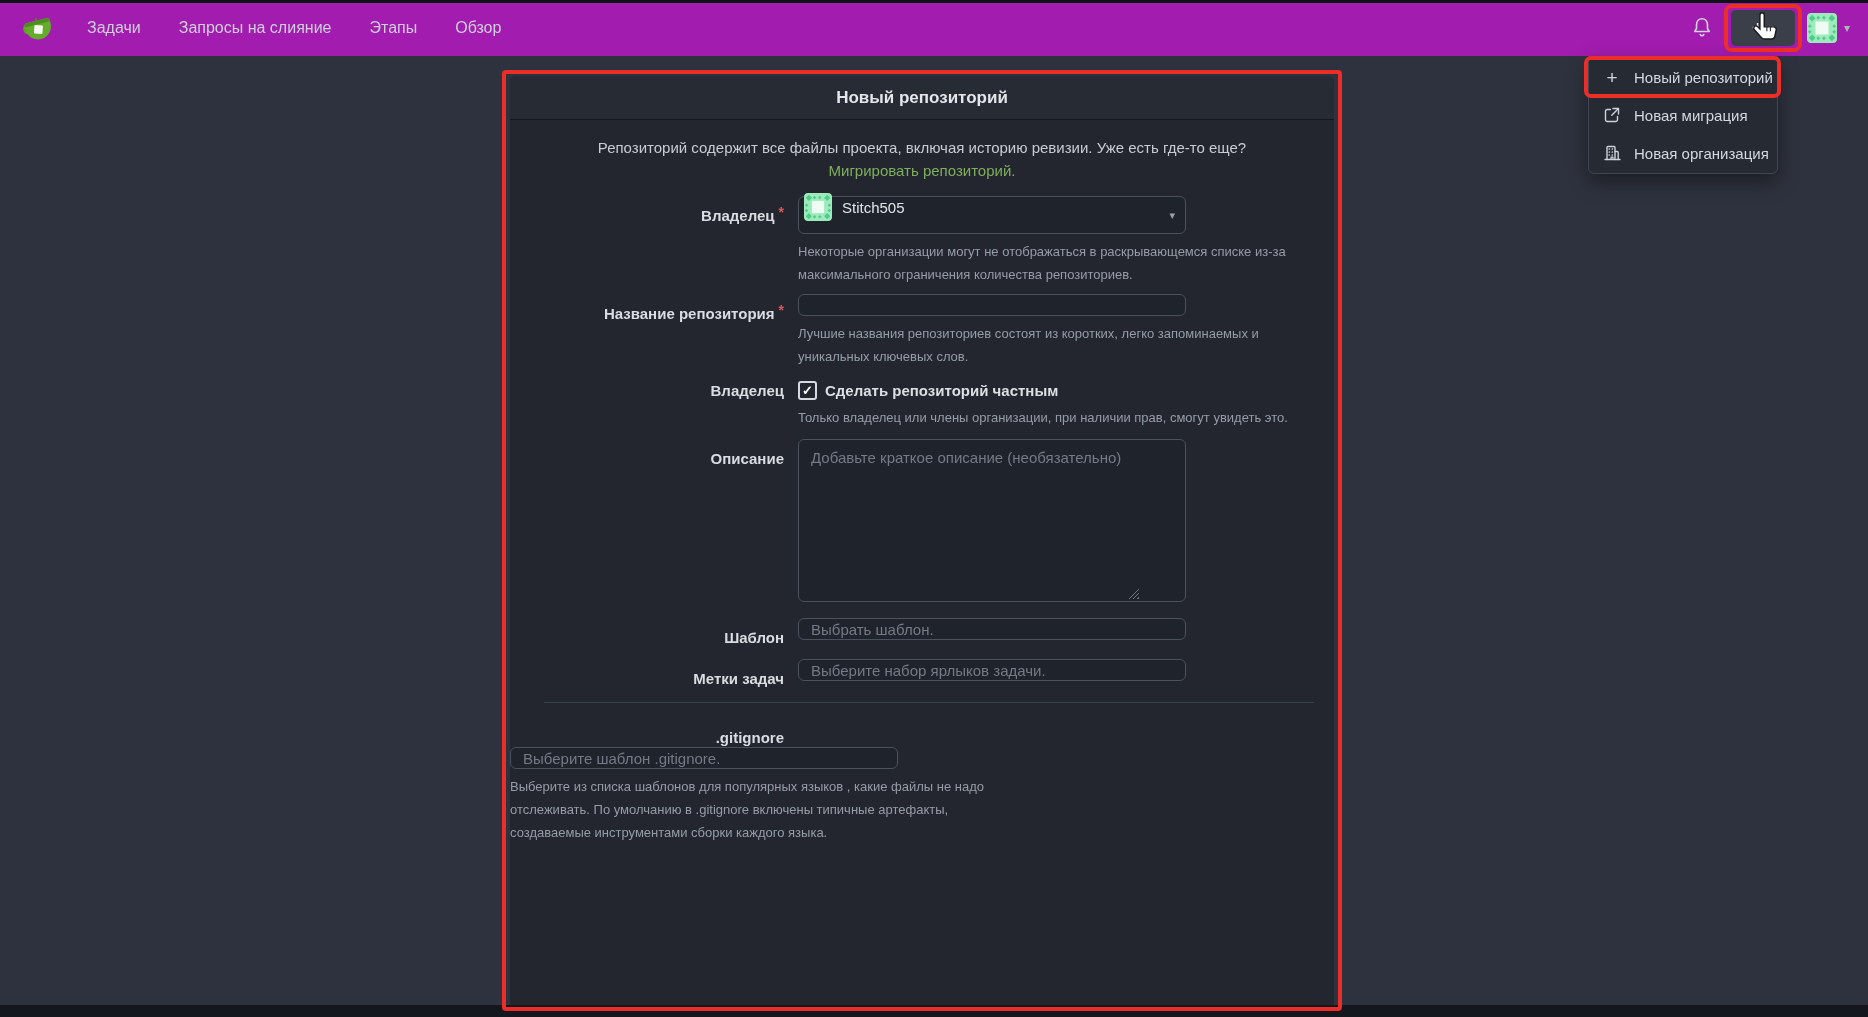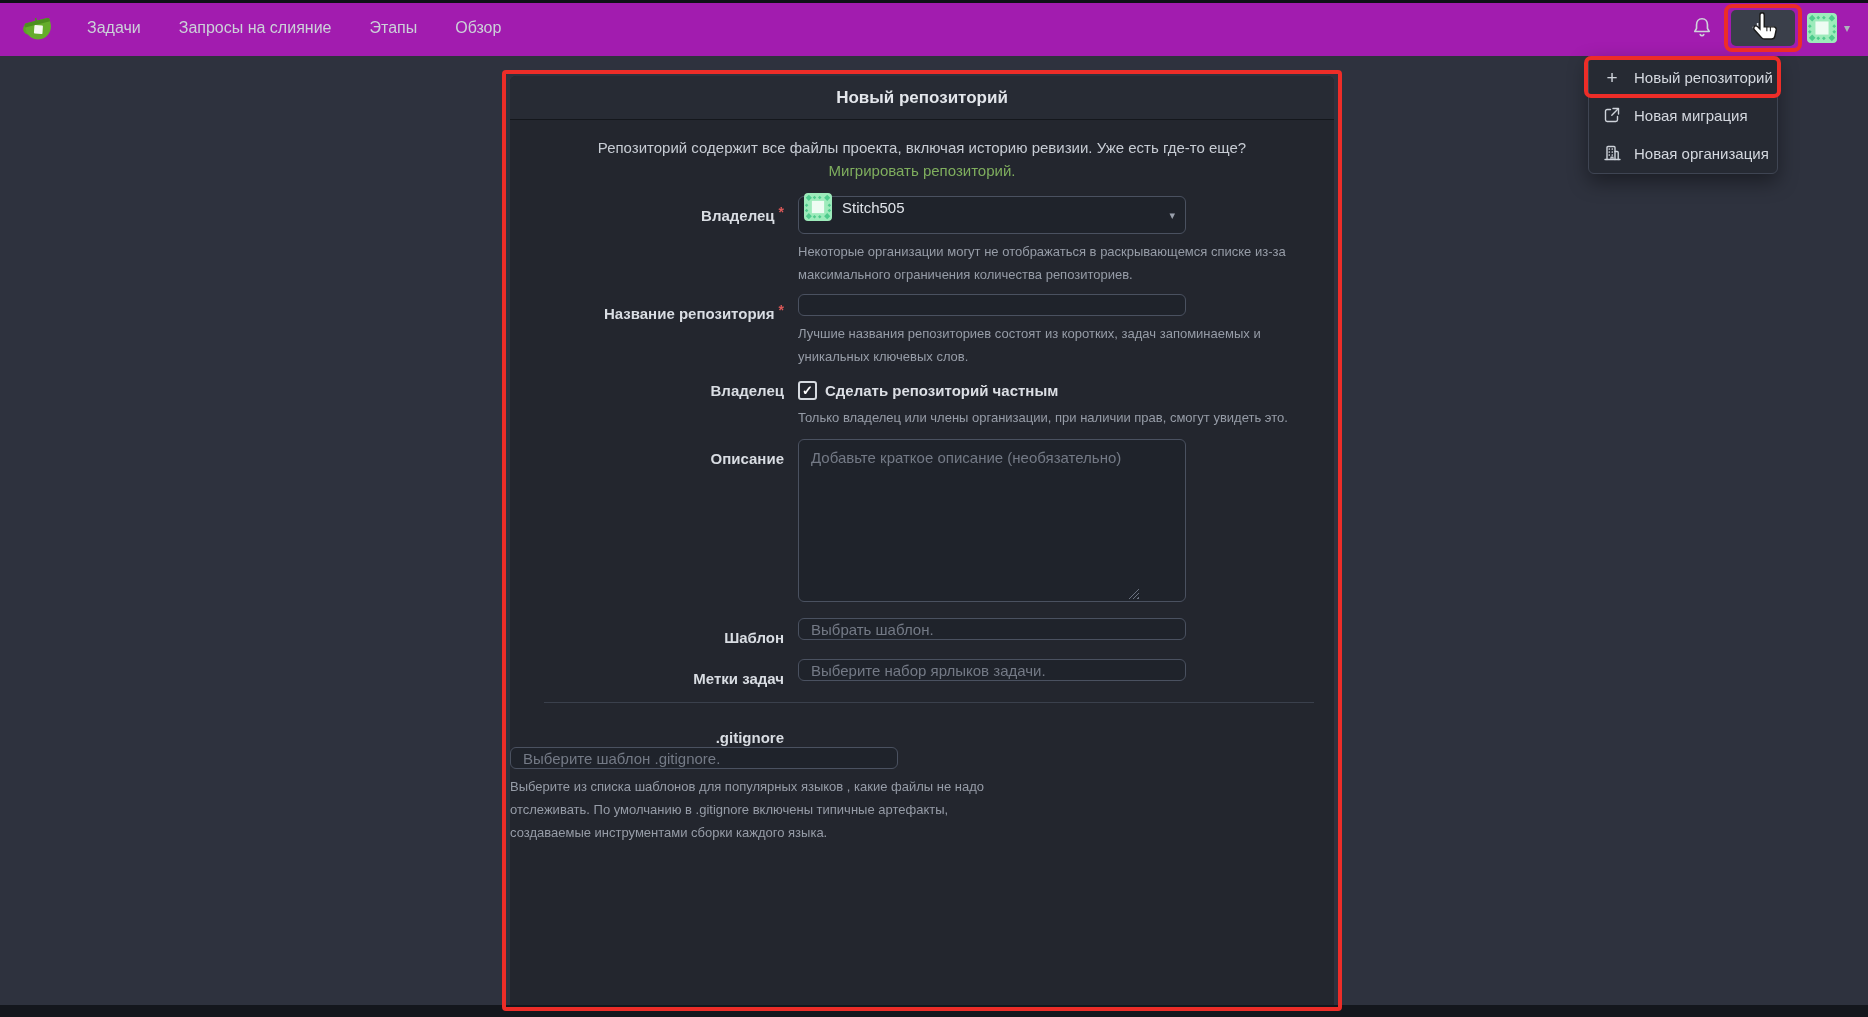--- a/index.html
+++ b/index.html
@@ -236,21 +236,21 @@
         <div class="field-help">Некоторые организации могут не отображаться в раскрывающемся списке из-за максимального ограничения количества репозиториев.</div>
       </div>
     </div>
 
     <div class="row row-name">
       <div class="row-label">
         <span>Название репозитория</span><span class="required">*</span>
       </div>
       <div class="control-col">
         <input class="text-input" type="text" value="" style="">
-        <div class="field-help">Лучшие названия репозиториев состоят из коротких, задач запоминаемых и уникальных ключевых слов.</div>
+        <div class="field-help">Лучшие названия репозиториев состоят из коротких, легко запоминаемых и уникальных ключевых слов.</div>
       </div>
     </div>
 
     <div class="row row-visibility">
       <div class="row-label plain">Владелец</div>
       <div class="control-col">
         <div class="checkbox-line">
           <span class="checkbox">
             <span>✓</span>
           </span>

